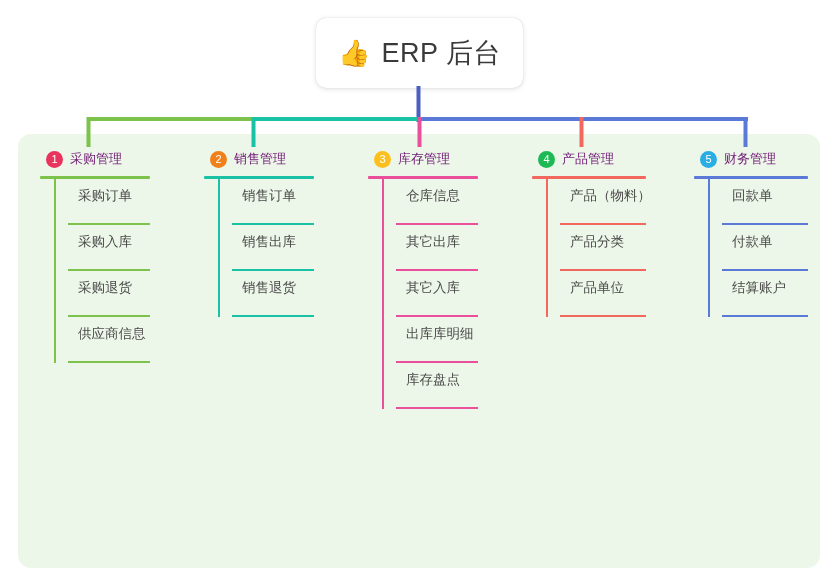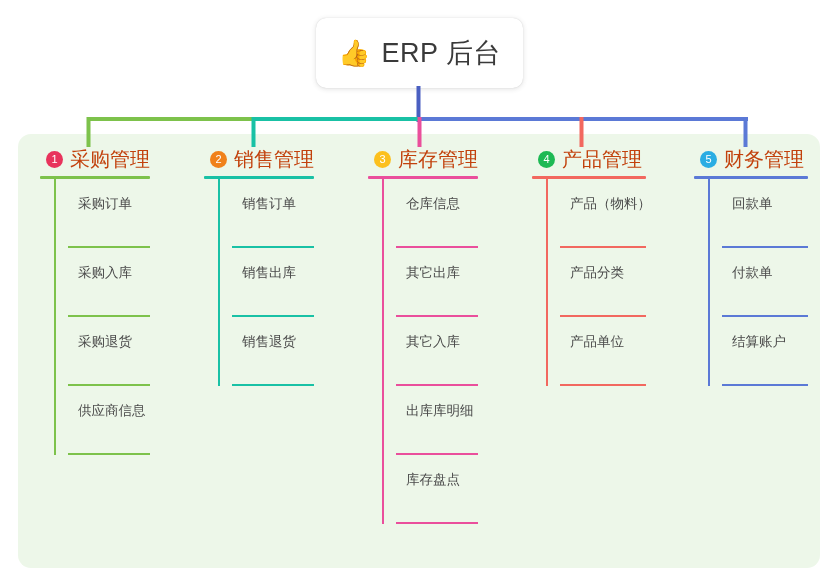--- a/index.html
+++ b/index.html
@@ -93,22 +93,22 @@
     height: 17px;
     border-radius: 50%;
     color: #ffffff;
     font-size: 11px;
     line-height: 17px;
     text-align: center;
     flex: 0 0 auto;
     font-family: "Liberation Sans", sans-serif;
   }
   .col-title {
-    font-size: 20px;
-    color: #c2410c;
+    font-size: 13px;
+    color: #701a75;
     white-space: nowrap;
   }
   .head-rule {
     height: 3px;
     margin-top: 4px;
     border-radius: 1px;
   }
 
   .items {
     position: relative;
@@ -120,24 +120,24 @@
     position: absolute;
     left: 14px;
     top: 0;
     bottom: 0;
     width: 2px;
     background: currentColor;
   }
   .item {
     position: relative;
     margin-left: 14px;
-    height: 69px;
-    box-sizing: border-box;
-    display: flex;
-    align-items: center;
+    height: 46px;
+    box-sizing: border-box;
+    display: flex;
+    align-items: flex-end;
     padding-bottom: 16px;
     border-bottom: 2px solid currentColor;
   }
   .item-label {
     font-size: 13.5px;
     color: #4a4a4a;
     white-space: nowrap;
     padding-left: 10px;
     padding-bottom: 2px;
   }

